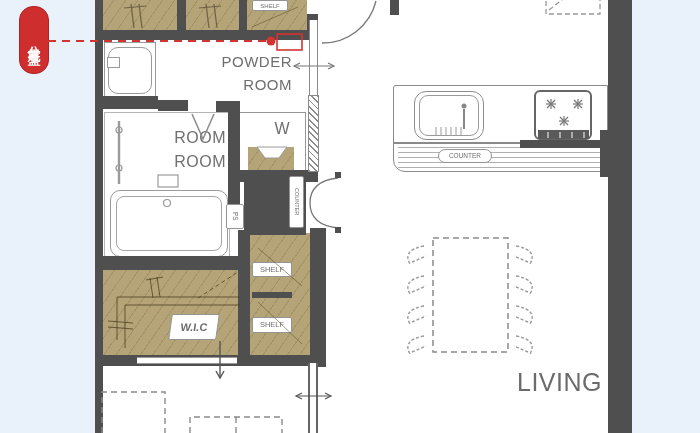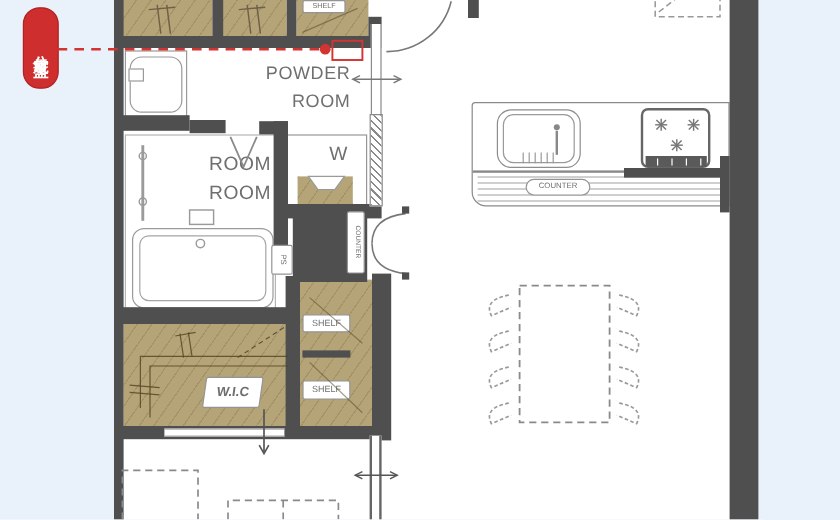--- a/index.html
+++ b/index.html
@@ -123,20 +123,21 @@
   <div>ROOM</div>
 </div>
 <div class="abs roomtxt" style="left:128px;top:126px;width:98px;height:48px;font-size:16px;line-height:24px;">
   <div>ROOM</div>
   <div>ROOM</div>
 </div>
 <div class="abs roomtxt" style="left:254px;top:120px;width:36px;height:22px;font-size:16px;">
   <span>W</span>
 </div>
 <div class="abs roomtxt" style="left:340px;top:365px;width:262px;height:68px;font-size:25px;line-height:34px;color:#6b6b6b;">
+  <div>LIVING</div>
 </div>
 
 <div class="abs badge" style="left:19px;top:6px;width:28px;height:66px;">
   <span>分電盤</span>
 </div>
 
 <svg class="overlay" width="700" height="433" viewBox="0 0 700 433">
 
   <g stroke="#787878" stroke-width="1.3" fill="none">
     <path d="M 376 1 A 55 55 0 0 1 322 43"></path>

